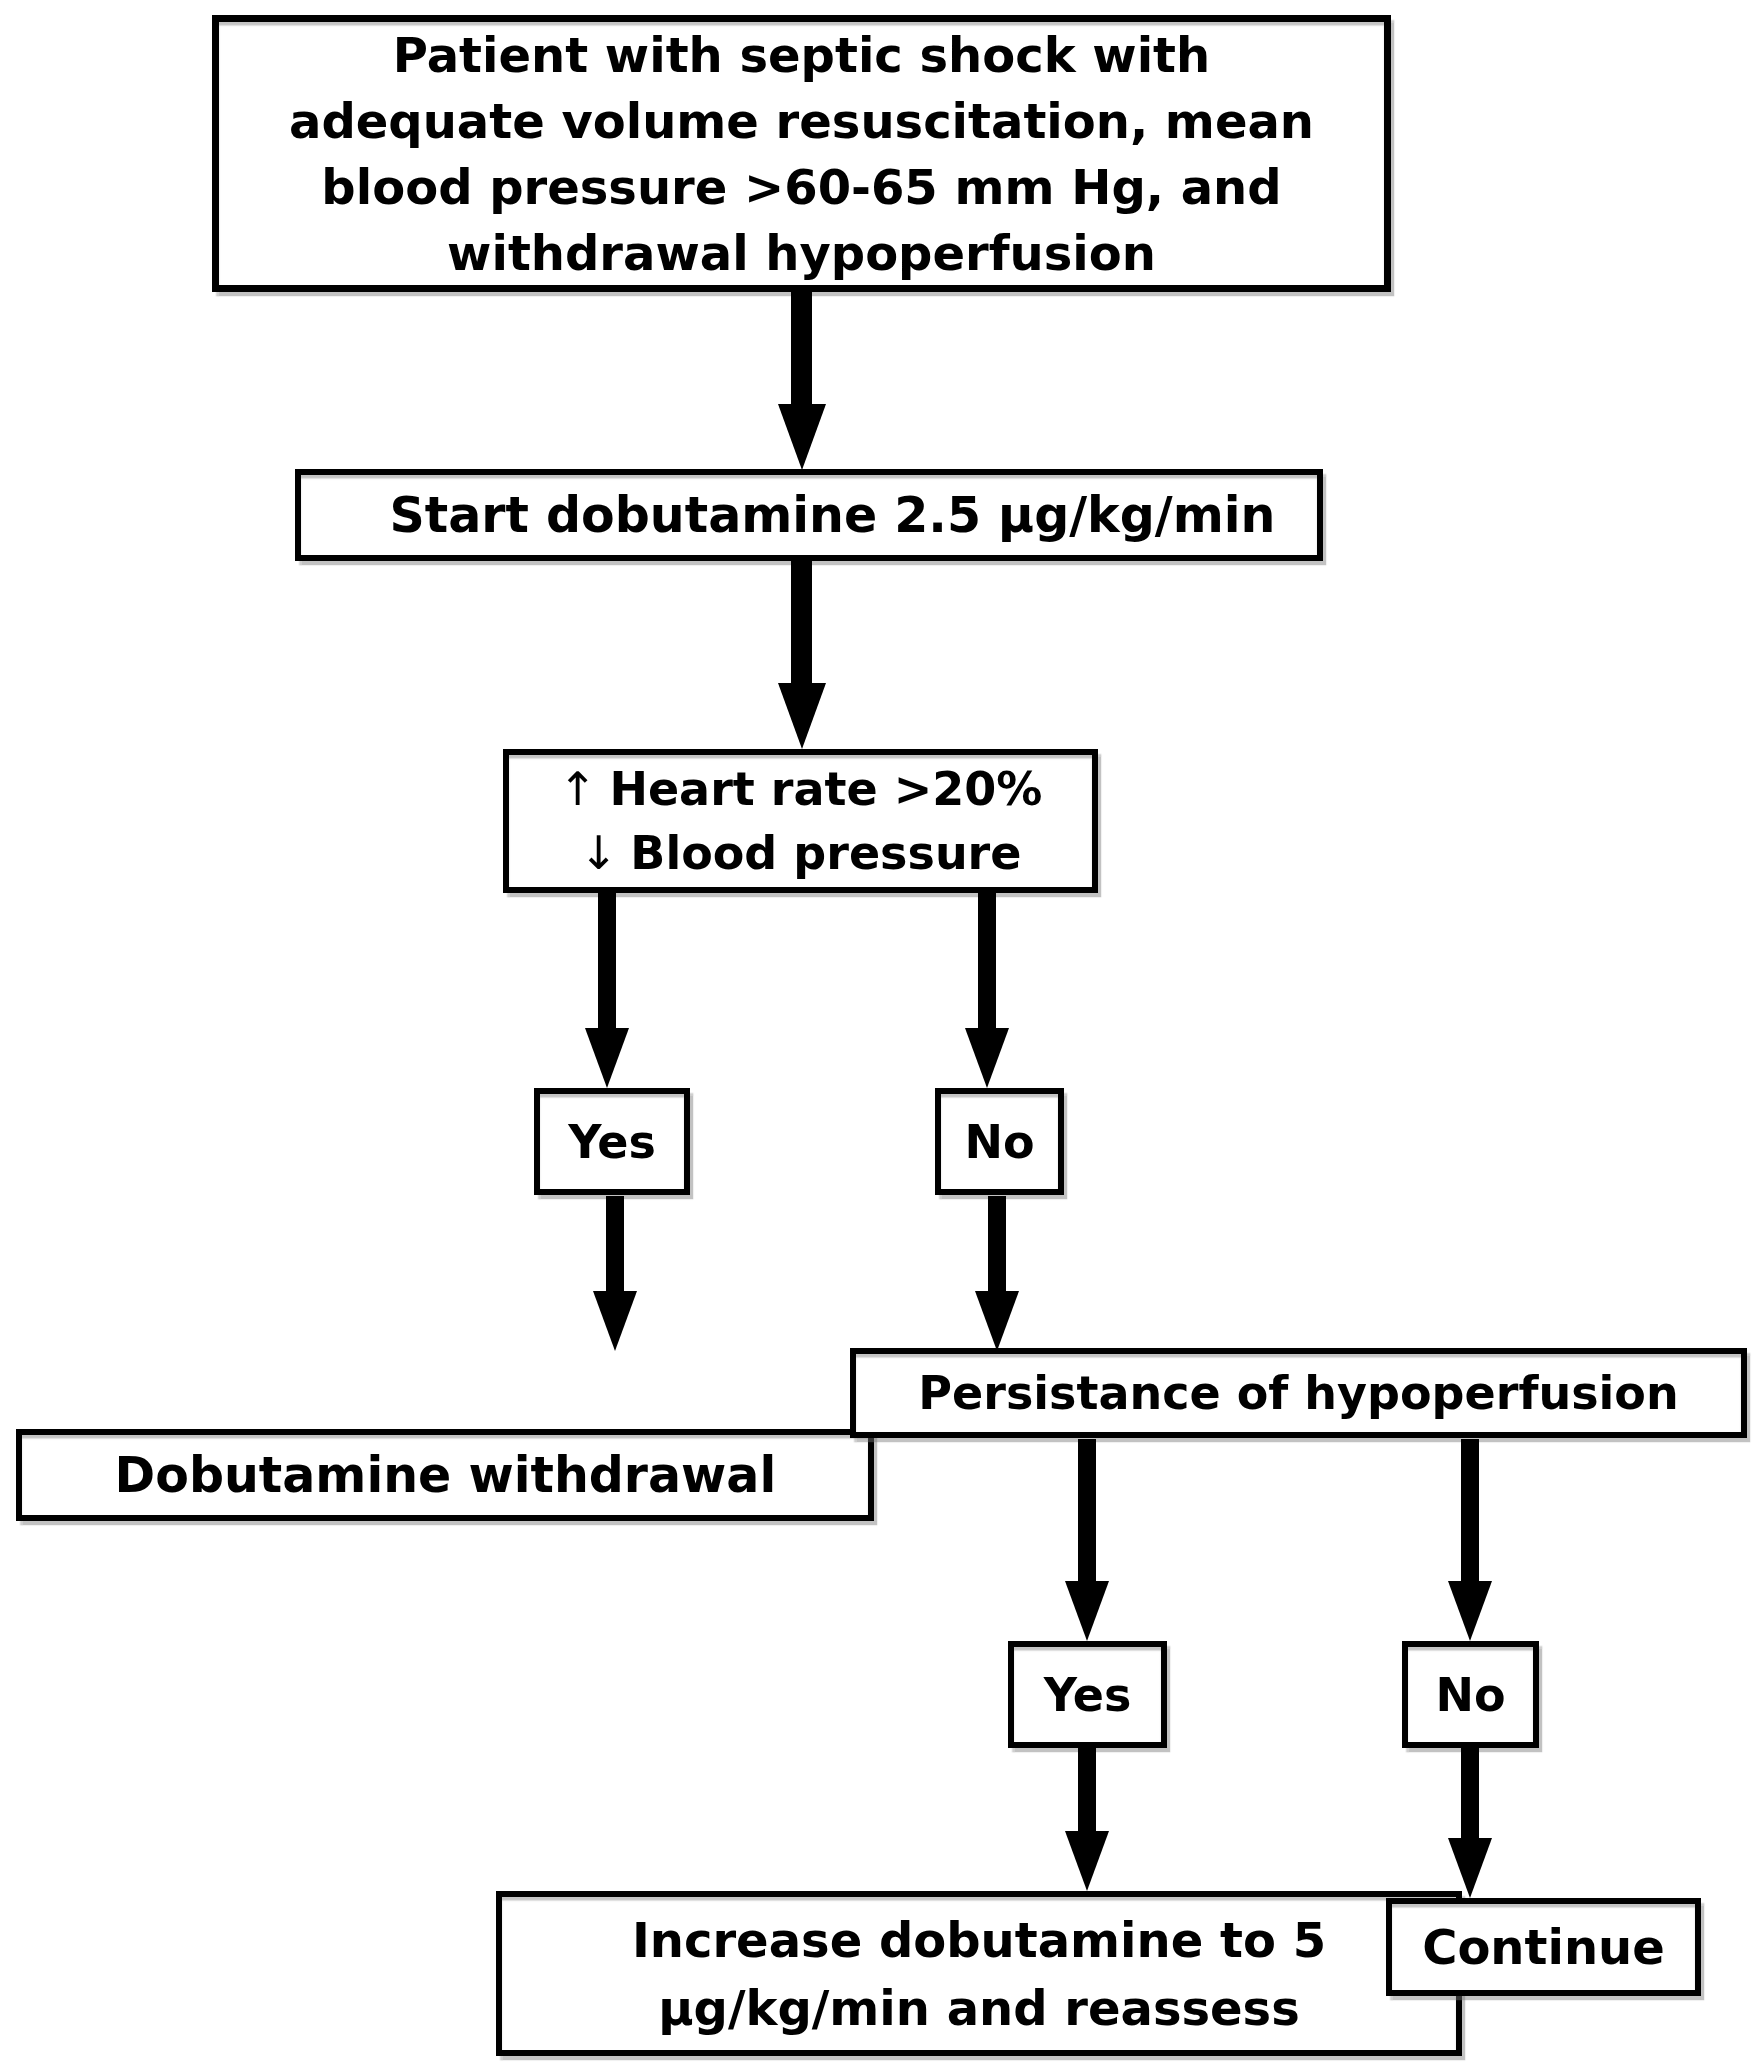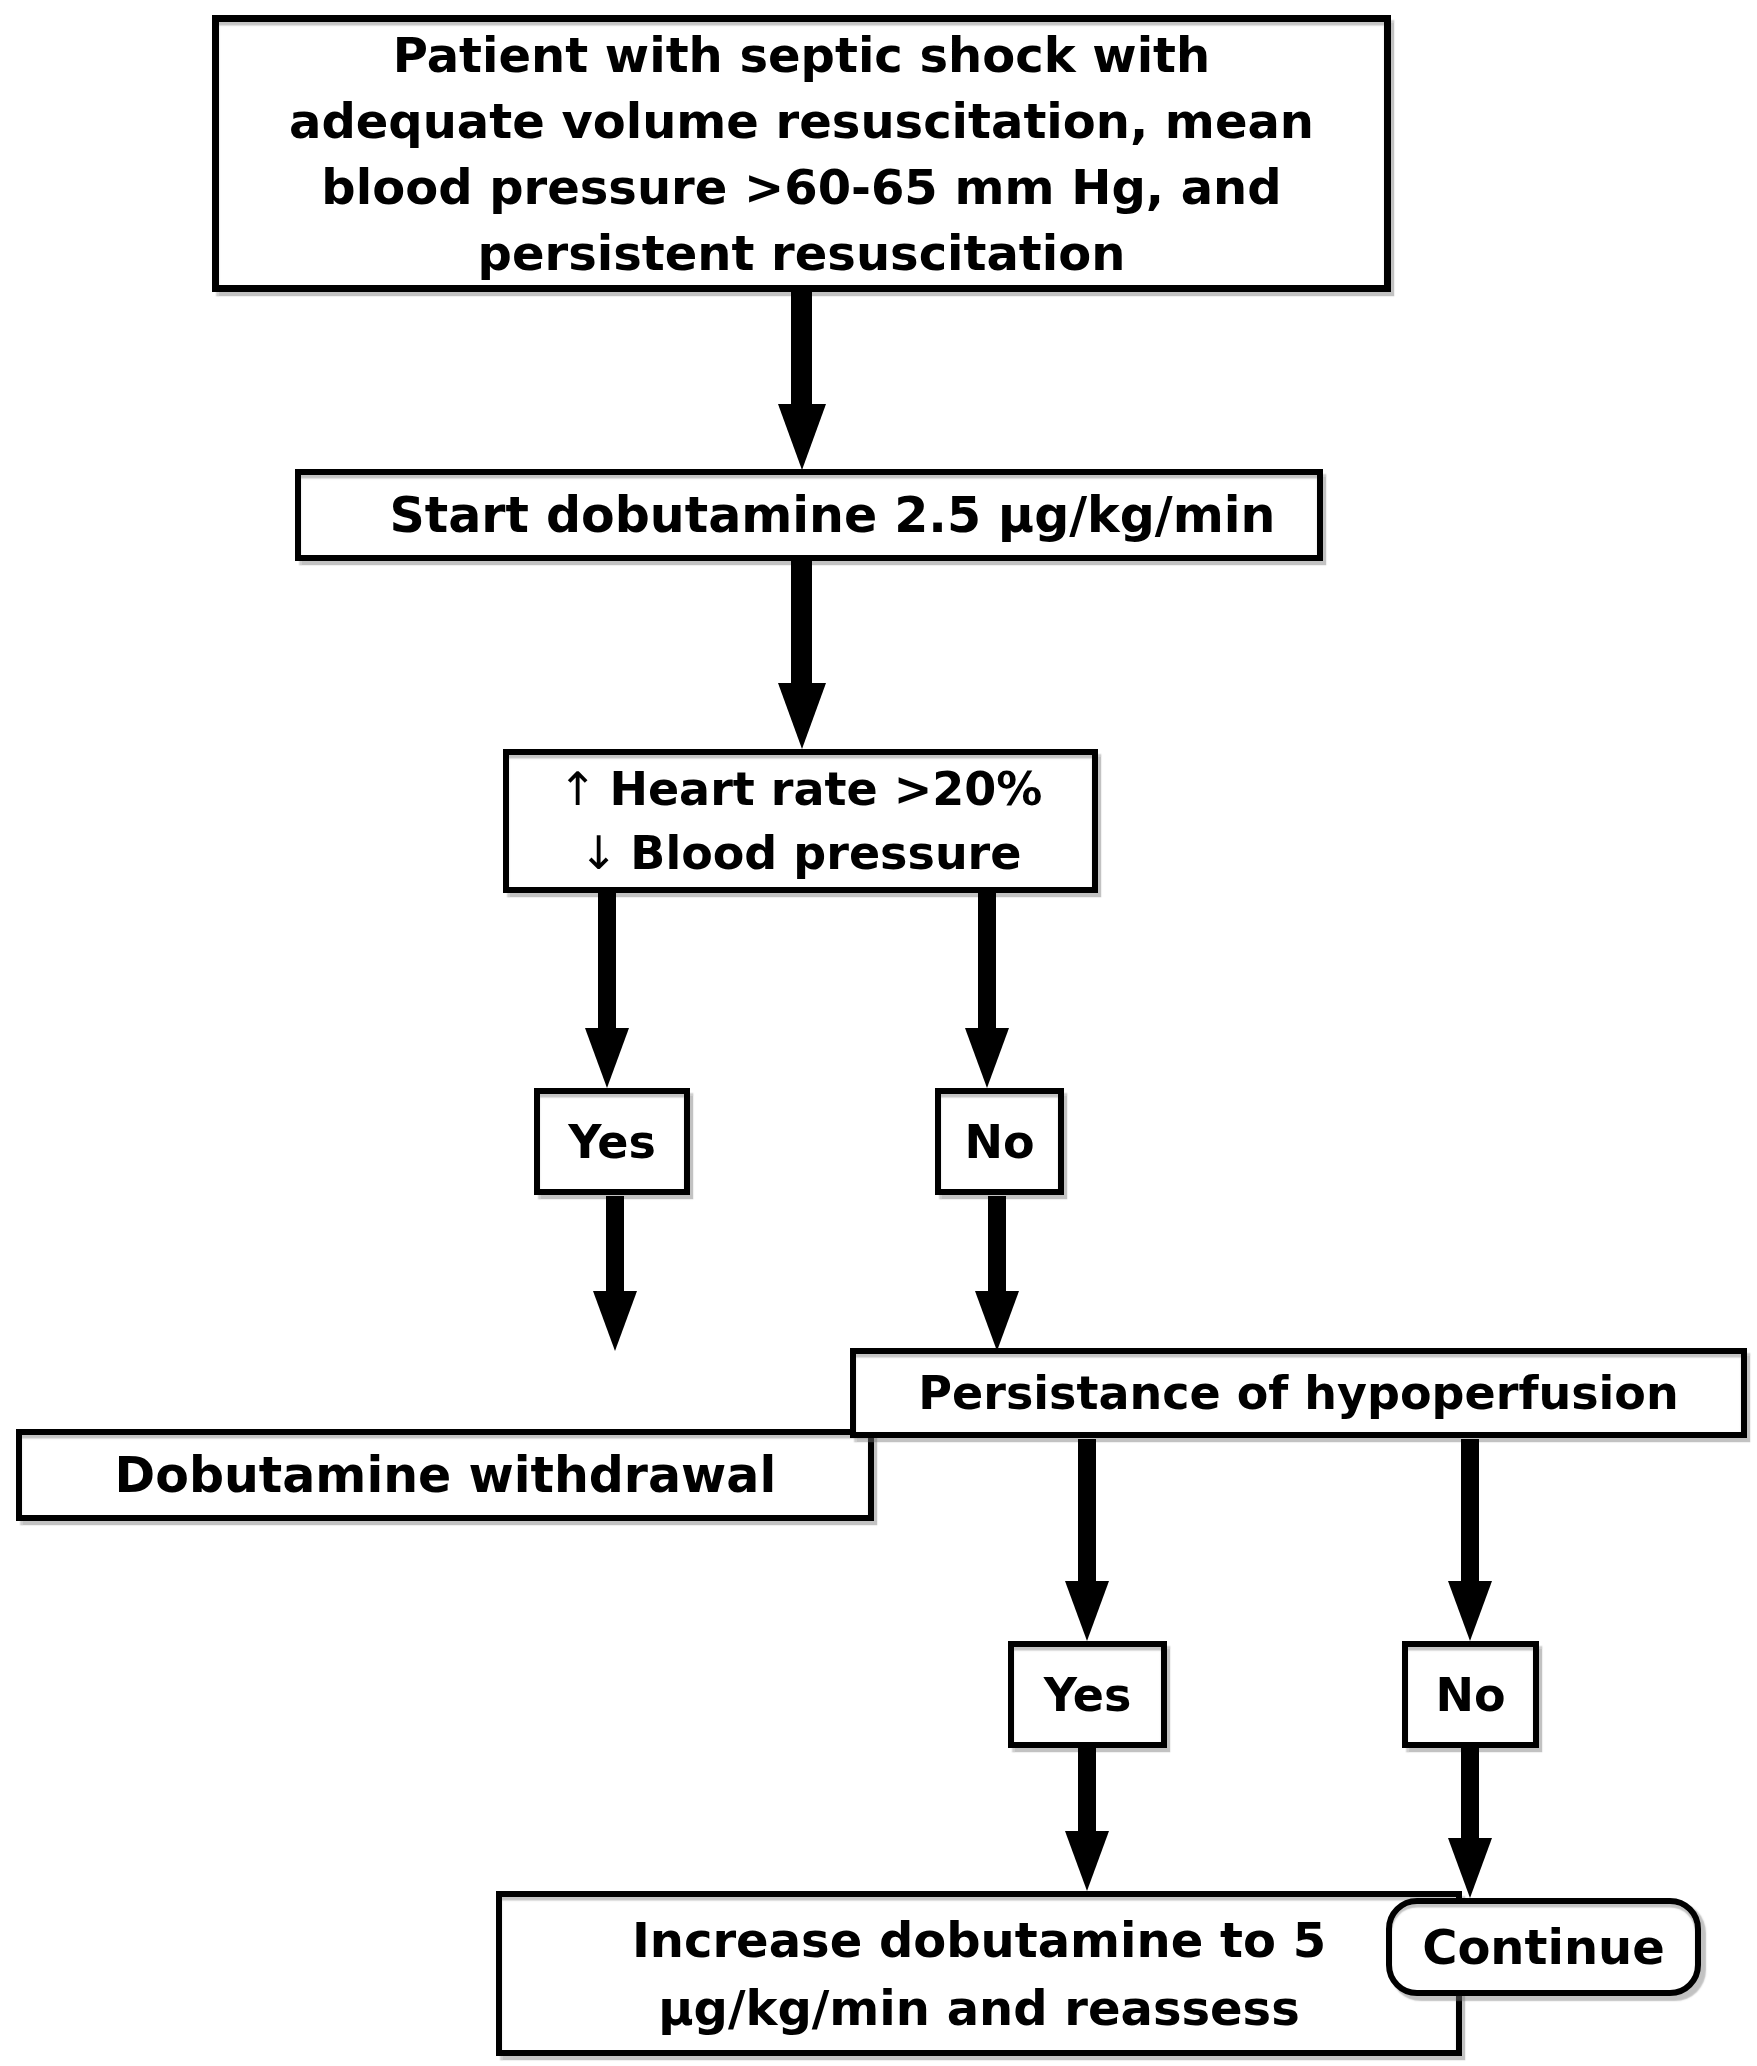--- a/index.html
+++ b/index.html
@@ -35,21 +35,21 @@
   #top-box        { left: 212px;  top: 15px;   width: 1179px; height: 277px; font-size: 48px; line-height: 66px; border-width: 7.5px; }
   #start-box      { left: 295px;  top: 469px;  width: 1028px; height: 92px; font-size: 49px; padding-left: 47px; }
   #hr-box         { left: 503px;  top: 749px; width: 595px;  height: 144px; font-size: 46px; line-height: 64px; }
   #yes1-box       { left: 534px;  top: 1088px; width: 156px;  height: 107px; font-size: 46px; }
   #no1-box        { left: 935px; top: 1088px; width: 129px;  height: 107px; font-size: 46px; }
   #withdrawal-box { left: 16.4px;   top: 1429px; width: 858px; height: 92px; font-size: 49px; }
   #persist-box    { left: 850px; top: 1348px; width: 897px; height: 90px; font-size: 46px; }
   #yes2-box       { left: 1008px; top: 1641px; width: 159px;  height: 107px; font-size: 46px; }
   #no2-box        { left: 1402px; top: 1641px; width: 137px;  height: 107px; font-size: 46px; }
   #increase-box   { left: 496px;  top: 1891px; width: 966px; height: 165px; font-size: 48px; line-height: 68px; }
-  #continue-box   { left: 1386px; top: 1898px; width: 315px;  height: 98px; font-size: 48px; border-radius: 31px; }
+  #continue-box   { left: 1386px; top: 1898px; width: 315px;  height: 98px; font-size: 48px; }
 
   .updown-glyph { font-weight: 400; margin-right: 12.3px; }
 
   
   .arrow {
     position: absolute;
     width: 44px;
     display: flex;
     flex-direction: column;
     align-items: center;
@@ -82,21 +82,21 @@
 </style>
 </head>
 <body>
 
 <div id="canvas">
 
   <div class="box" id="top-box">
     <div class="line">Patient with septic shock with</div>
     <div class="line">adequate volume resuscitation, mean</div>
     <div class="line">blood pressure &gt;60-65 mm Hg, and</div>
-    <div class="line">persistent resuscitation</div>
+    <div class="line">withdrawal hypoperfusion</div>
   </div>
 
   <div class="arrow big" id="arrow-a1">
     <div class="shaft"></div>
     <div class="head"></div>
   </div>
 
   <div class="box single" id="start-box">
     <div class="line">Start dobutamine 2.5 µg/kg/min</div>
   </div>

